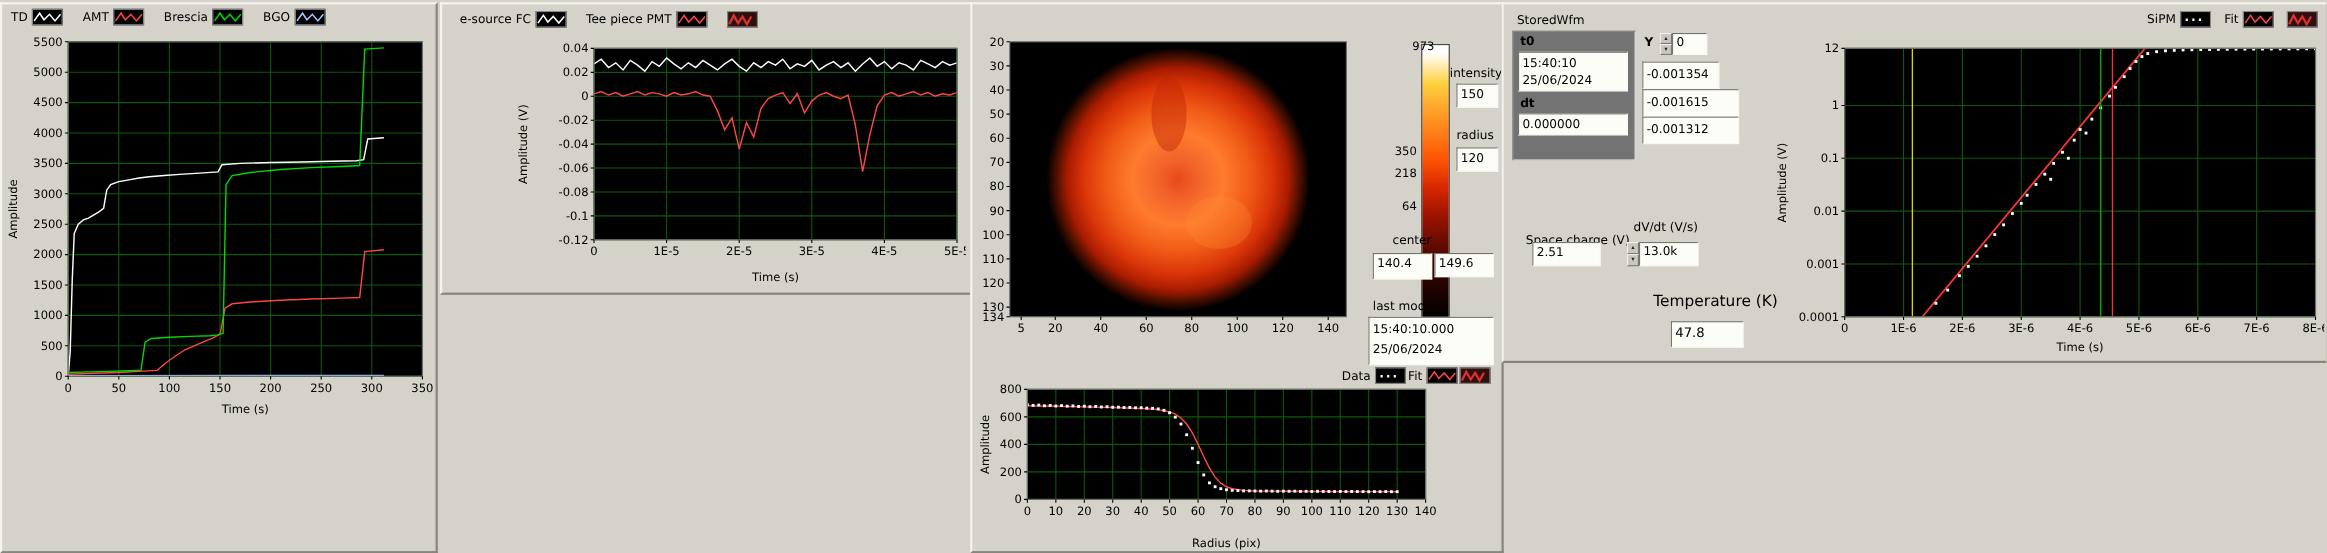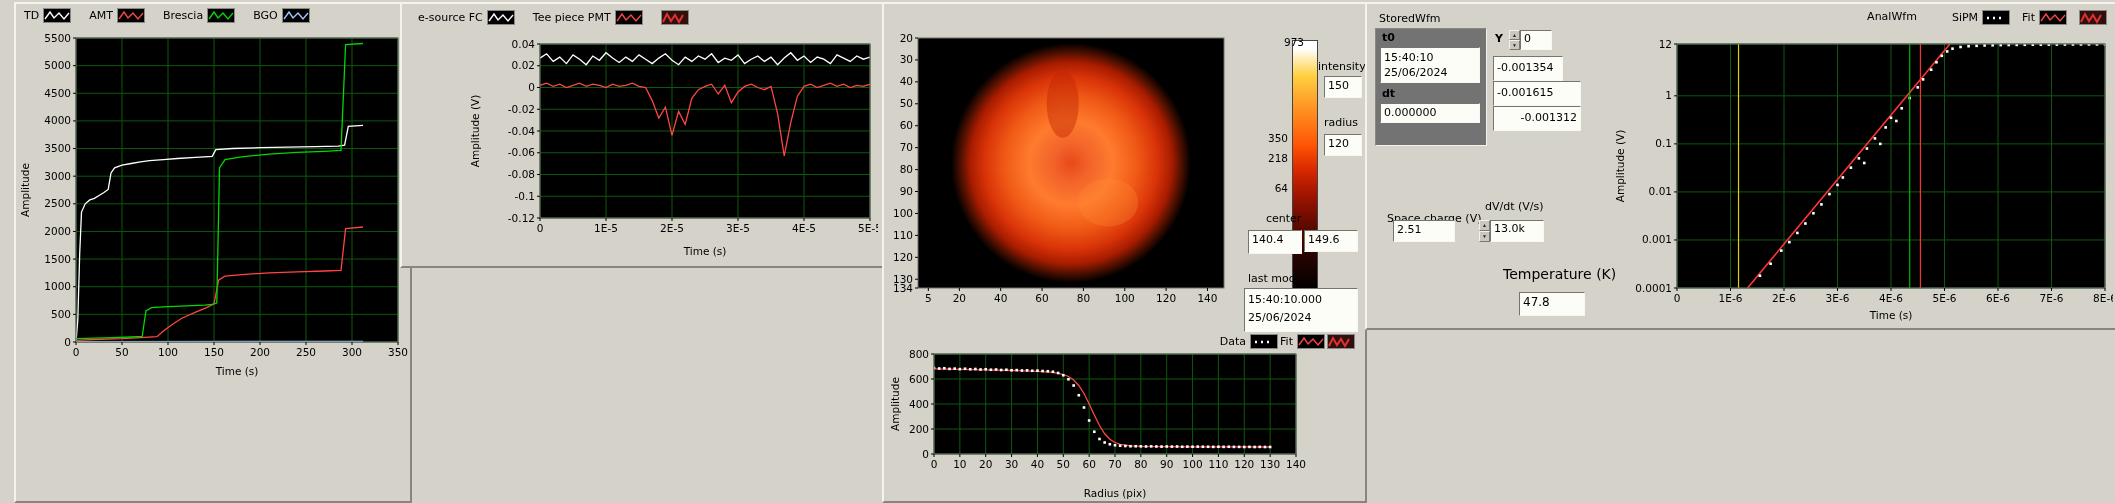--- a/index.html
+++ b/index.html
@@ -18,21 +18,21 @@
   .spin-btn{flex:1;background:#c9c7be;border:1px solid;border-color:#f2f1ec #7b7a72 #7b7a72 #f2f1ec;font-size:5px;line-height:5px;text-align:center;color:#222;padding:0;cursor:pointer;}
   .spin-field{background:#fdfdf8;border:1px solid;border-color:#76756d #f8f8f3 #f8f8f3 #76756d;font-size:11px;padding:1px 3px;min-width:24px;}
   .colorbar{position:absolute;border:1px solid #444;background:linear-gradient(to bottom,#ffffff 0%,#ffffff 3%,#ffd040 14%,#ff9020 28%,#ff5404 42%,#d82800 52%,#a01400 62%,#600a00 74%,#2a0400 86%,#000000 100%);}
   .cb-mark{position:absolute;width:52px;text-align:right;font-size:10.5px;color:#000;}
 </style>
 </head>
 <body>
 
 <div id="screen">
 
-  <div class="panel" style="left:14px;top:2px;width:394px;height:497px;">
+  <div class="panel" style="left:0;top:2px;width:394px;height:497px;">
     <div class="legend" style="left:8px;top:4px;">
       <div class="legend-item">
         <span>TD</span>
         <svg class="glyph" width="26" height="13">
             <polyline points="1,10 6,3 10,9 15,4 20,10 25,4" fill="none" stroke-width="1.4" stroke="#ffffff"></polyline>
           </svg>
       </div>
       <div class="legend-item">
         <span>AMT</span>
         <svg class="glyph" width="26" height="13">
@@ -476,38 +476,37 @@
     <span class="lbl bold" style="left:128px;top:28px;">Y</span>
     <div class="spin" style="left:142px;top:26px;height:20px;">
       <div class="spin-btns">
         <button class="spin-btn">▲</button>
         <button class="spin-btn">▼</button>
       </div>
       <div class="spin-field">0</div>
     </div>
     <div class="field" style="left:126px;top:52px;width:70px;height:25px;line-height:18px;">-0.001354</div>
     <div class="field" style="left:126px;top:77px;width:88px;height:25px;line-height:18px;">-0.001615</div>
-    <div class="field" style="left:126px;top:102px;width:88px;height:25px;line-height:18px;text-align:right;">-0.001312</div>
+    <div class="field" style="left:126px;top:102px;width:88px;height:25px;line-height:18px;">-0.001312</div>
 
     <span class="lbl" style="left:20px;top:208px;">Space charge (V)</span>
     <div class="field" style="left:26px;top:216px;width:62px;height:22px;">2.51</div>
 
     <span class="lbl" style="left:118px;top:196px;">dV/dt (V/s)</span>
     <div class="spin" style="left:112px;top:216px;height:22px;">
       <div class="spin-btns">
         <button class="spin-btn">▲</button>
         <button class="spin-btn">▼</button>
       </div>
       <div class="spin-field" style="min-width:46px;">13.0k</div>
     </div>
 
     <span class="lbl" style="left:136px;top:262px;font-size:14px;">Temperature (K)</span>
     <div class="field" style="left:152px;top:288px;width:66px;height:24px;font-size:12px;">47.8</div>
 
-    <div class="lbl" style="left:360px;top:6px;width:330px;text-align:center;">AnalWfm</div>
     <div class="legend" style="right:8px;top:6px;gap:12px;">
       <div class="legend-item">
         <span>SiPM</span>
         <svg class="glyph" width="26" height="13">
             <polyline points="4,7 22,7" fill="none" stroke-width="2.4" stroke-dasharray="2,4" stroke="#ffffff"></polyline>
           </svg>
       </div>
       <div class="legend-item">
         <span>Fit</span>
         <svg class="glyph" width="26" height="13">

